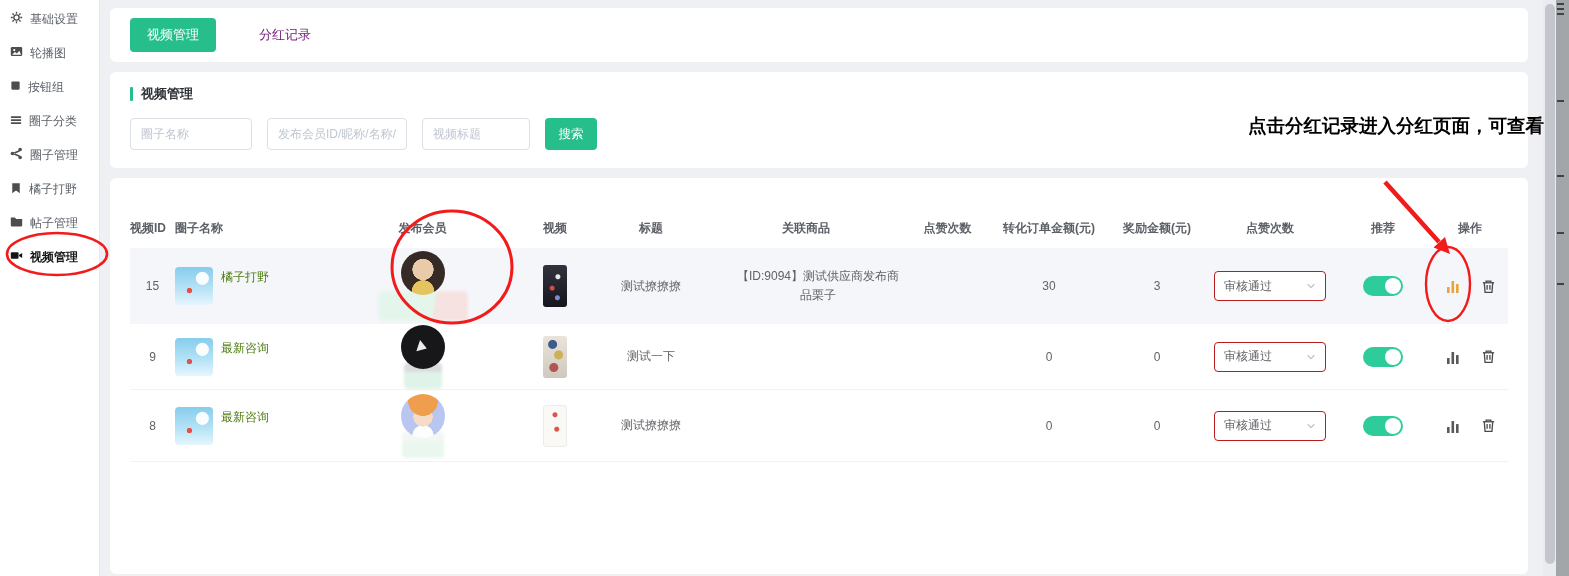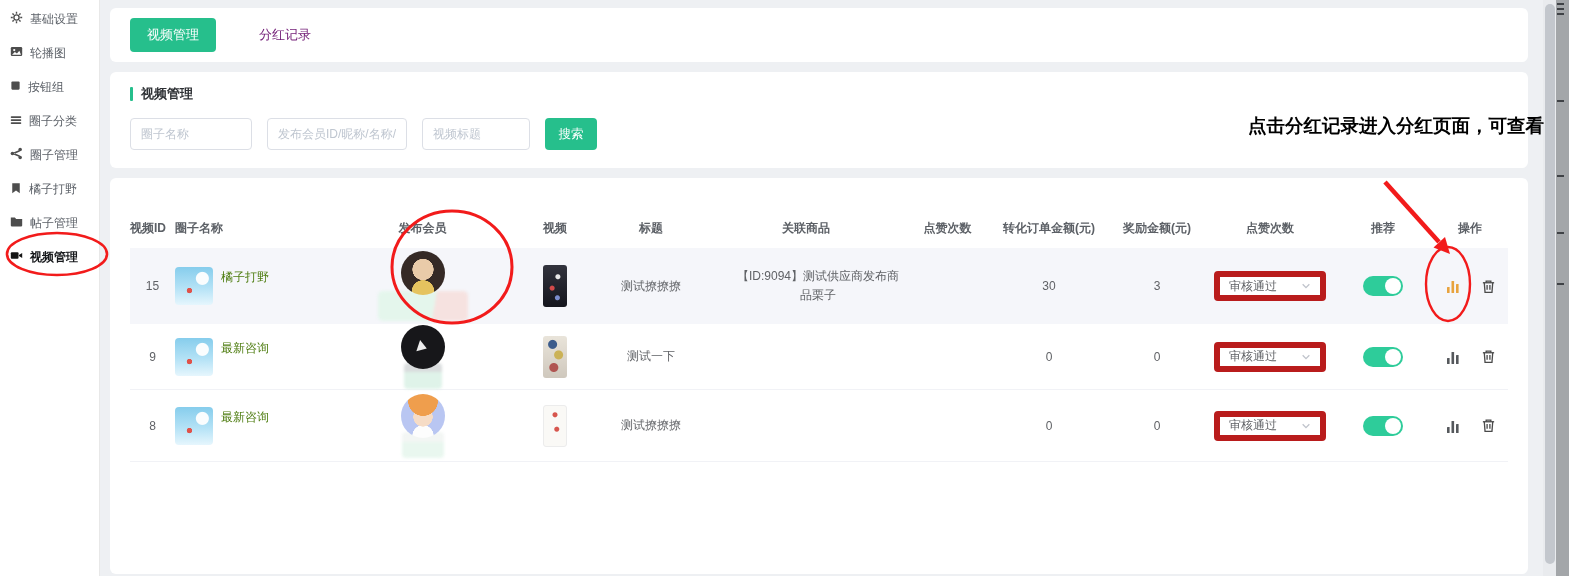--- a/index.html
+++ b/index.html
@@ -129,21 +129,21 @@
   }
   .vthumb3 {
     border:1px solid #ececec;
     background:
       radial-gradient(circle at 50% 22%, #d7564e 0 2px, rgba(0,0,0,0) 3px),
       radial-gradient(circle at 58% 58%, #d7564e 0 2px, rgba(0,0,0,0) 3px),
       #faf9f6;
   }
   .product-cell { text-align:center; line-height:1.6; padding:0 4px;margin-left:24px; }
   .sel-box {
-    width:112px; height:30px; border:6px solid #b91c1c; border-radius:4px;
+    width:112px; height:30px; border:1px solid #b91c1c; border-radius:4px;
     margin:0 auto; display:flex; align-items:center; justify-content:space-between;
     padding:0 9px; font-size:12px; color:#606266; cursor:pointer; background:#fff;
   }
   .toggle {
     width:40px; height:20px; border-radius:10px; background:#2ecc9a;
     margin:0 auto; position:relative; cursor:pointer;
   }
   .toggle .knob {
     position:absolute; right:2px; top:2px; width:16px; height:16px;
     border-radius:50%; background:#fff;

